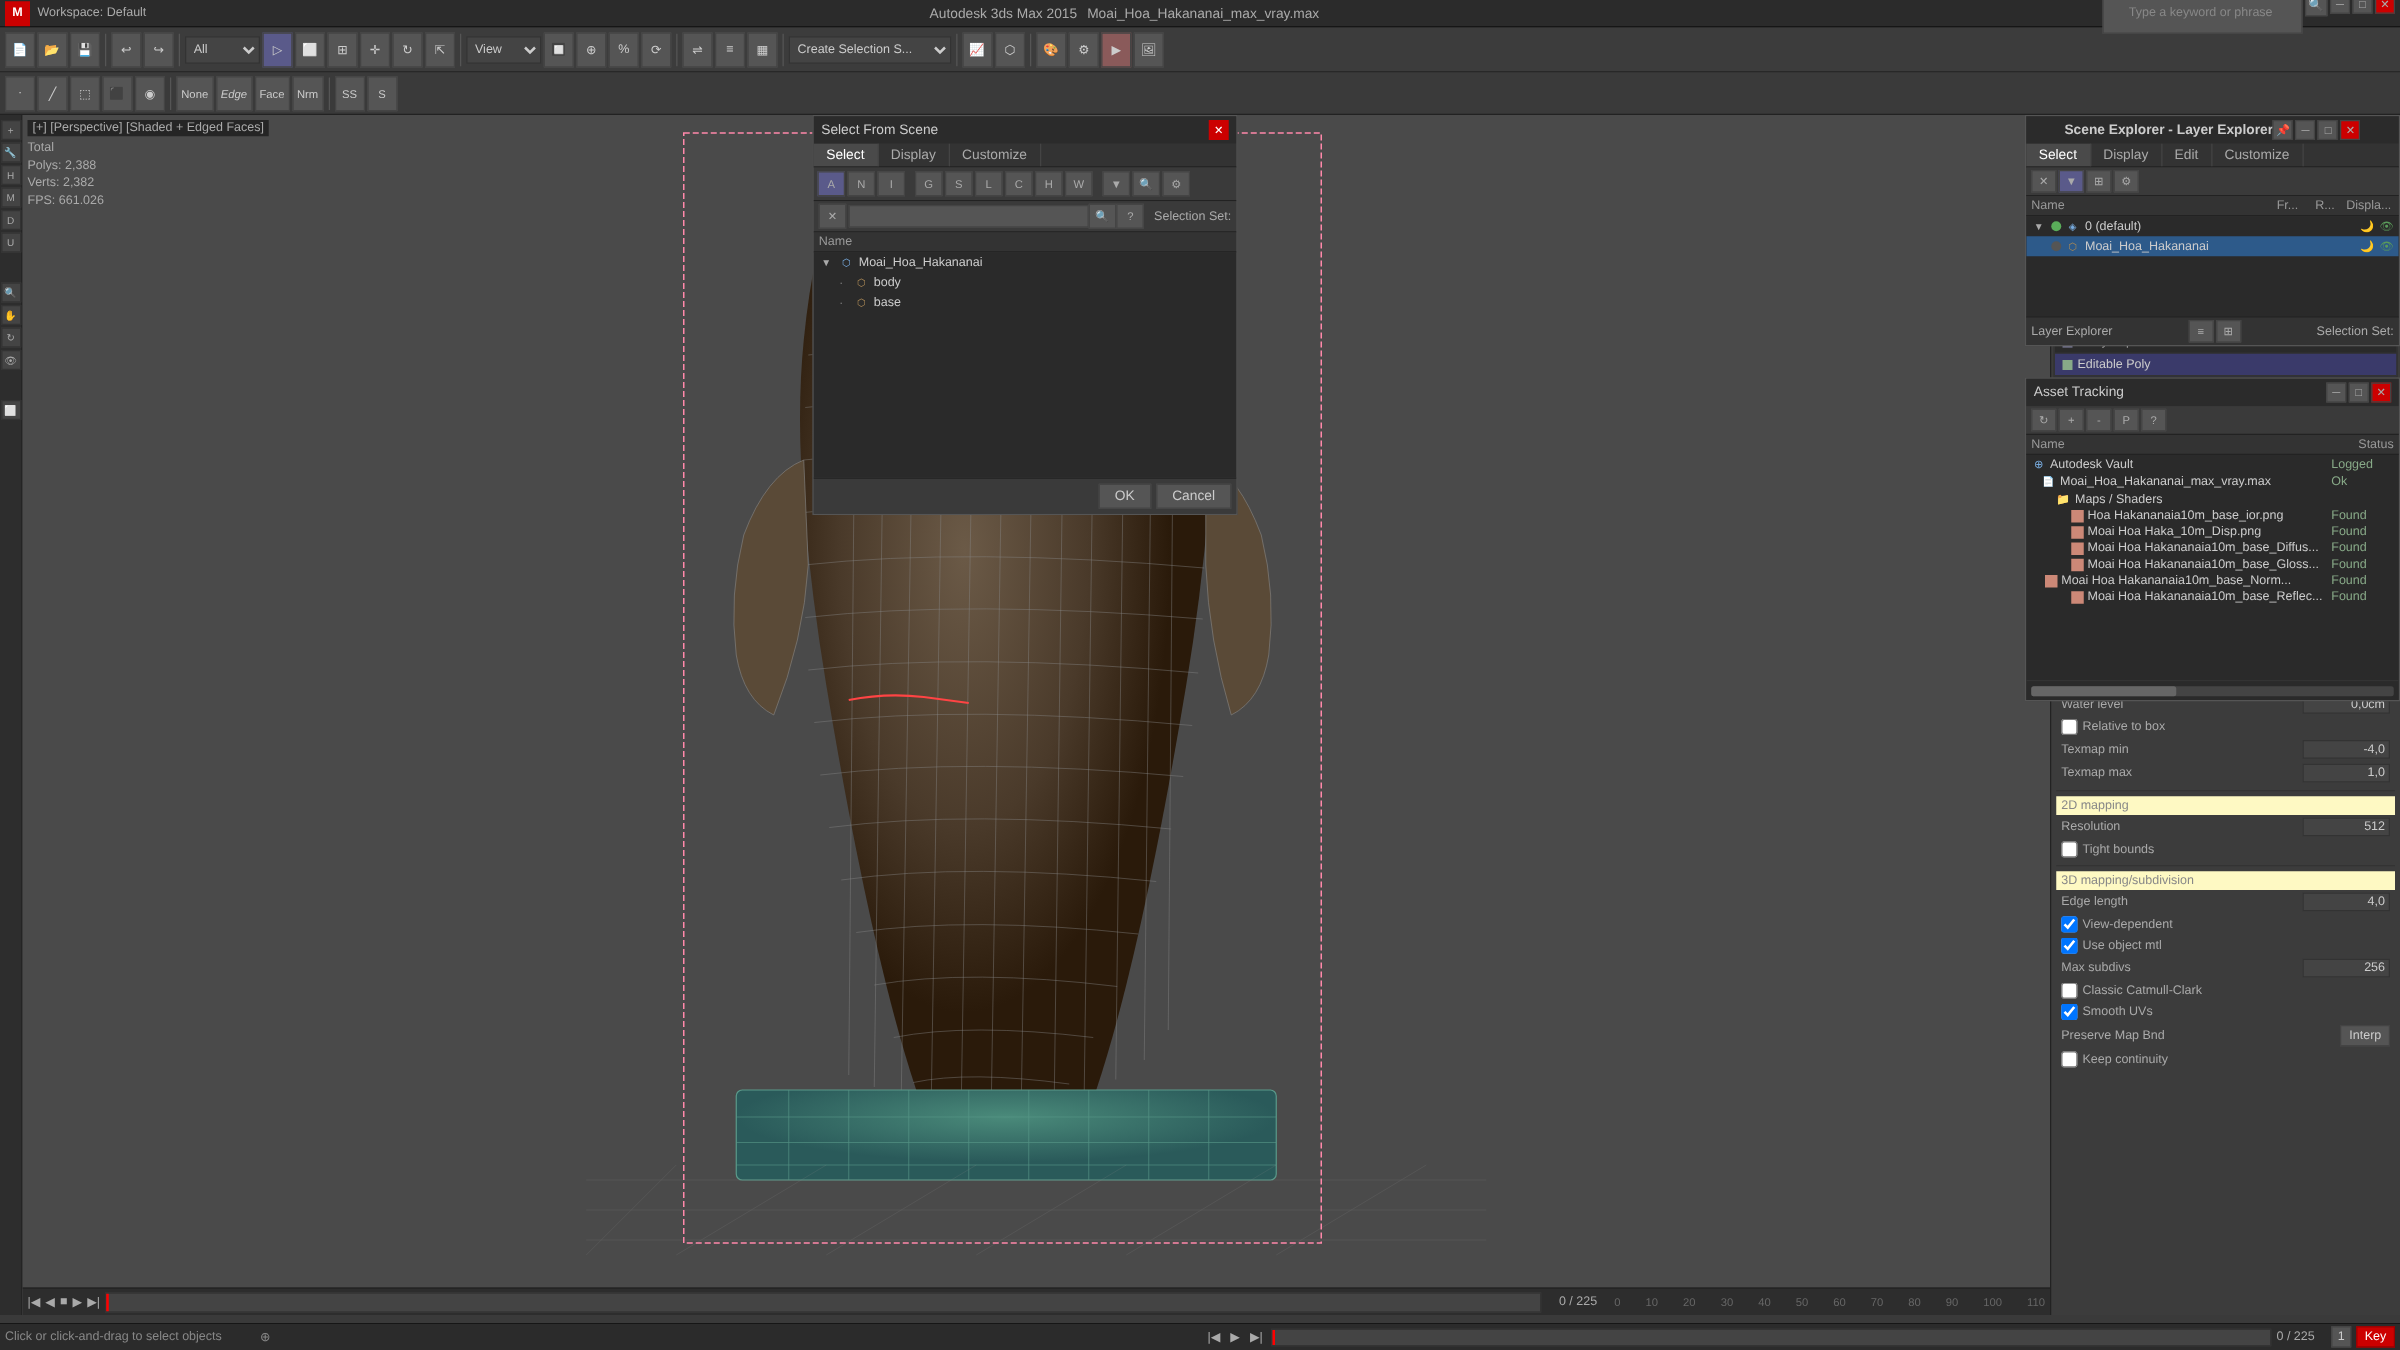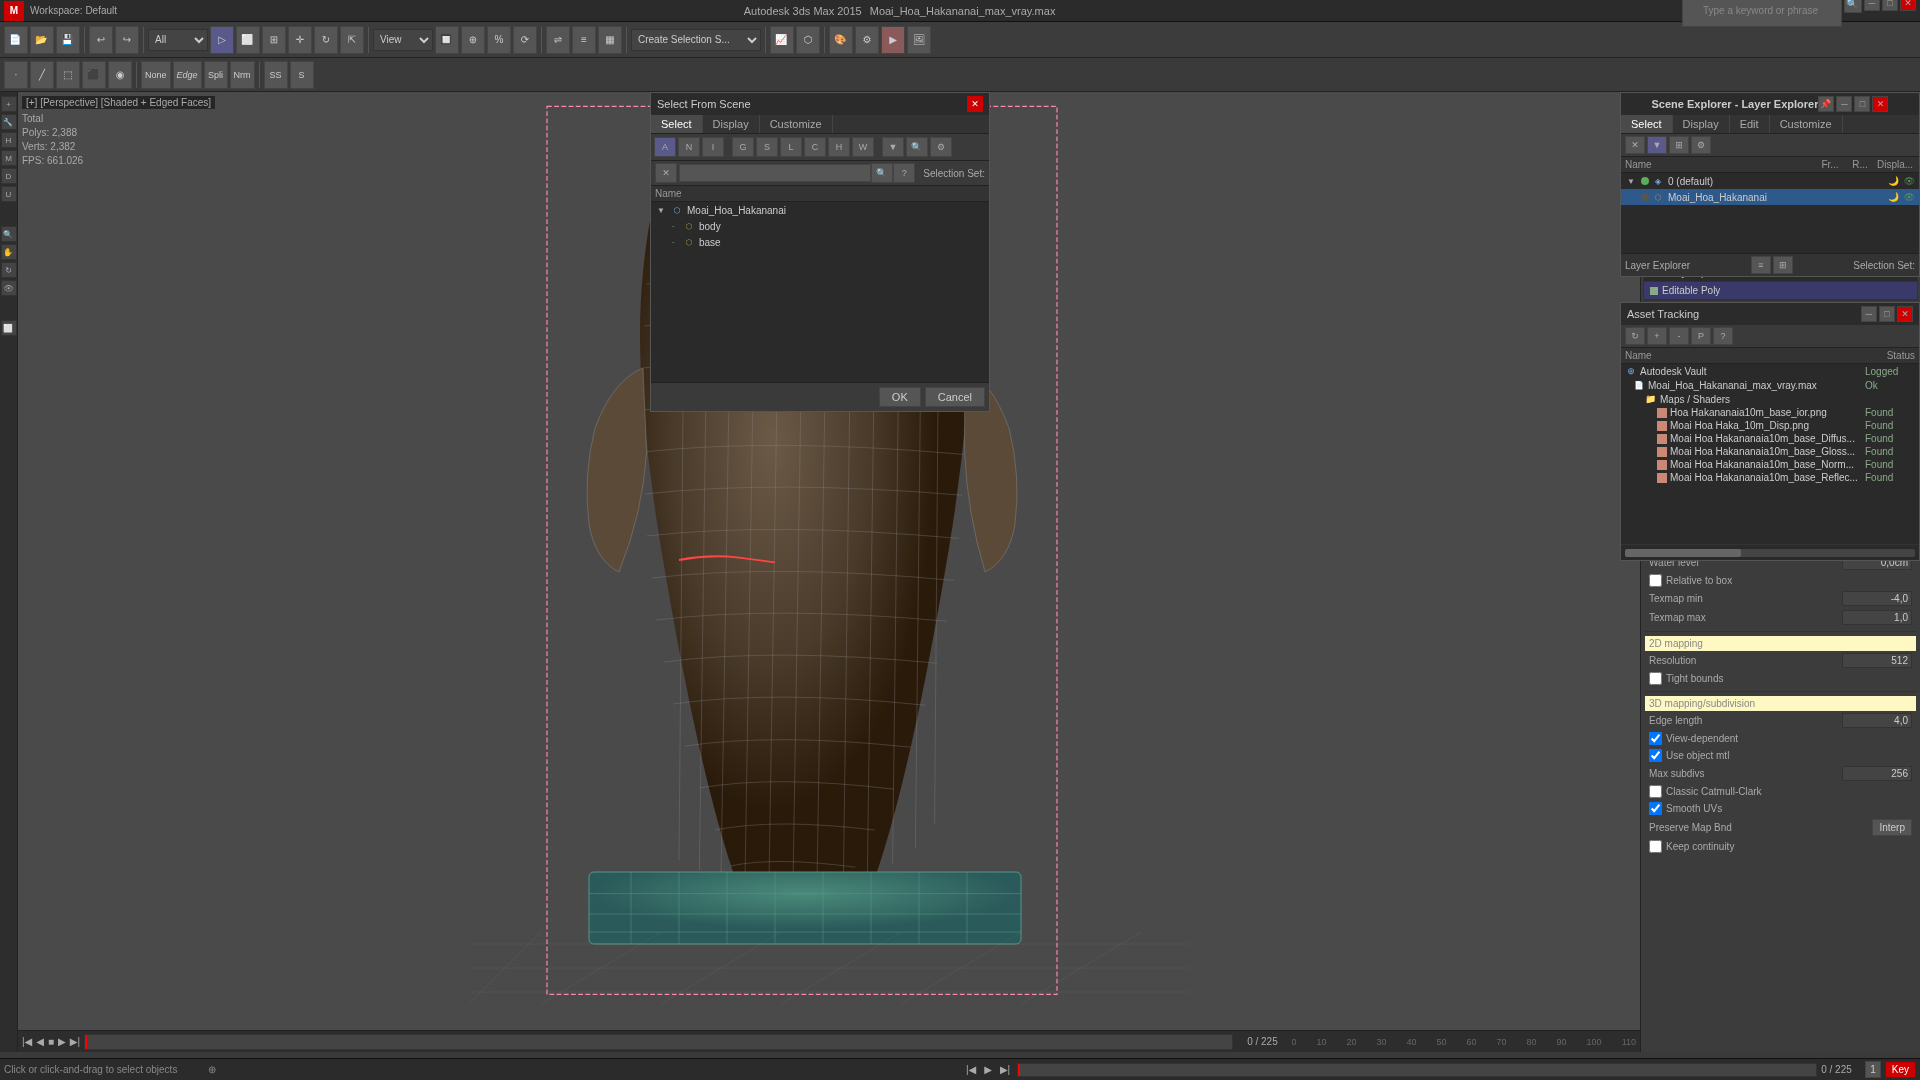--- a/index.html
+++ b/index.html
@@ -196,21 +196,21 @@
 
 <div id="toolbar2">
   <div class="toolbar-btn">·</div>
   <div class="toolbar-btn">╱</div>
   <div class="toolbar-btn">⬚</div>
   <div class="toolbar-btn">⬛</div>
   <div class="toolbar-btn">◉</div>
   <div class="toolbar-separator"></div>
   <div class="toolbar-btn" style="font-size:9px;">None</div>
   <div class="toolbar-btn" style="font-size:9px;font-style:italic;">Edge</div>
-  <div class="toolbar-btn" style="font-size:9px;">Spli</div>
+  <div class="toolbar-btn" style="font-size:9px;">Face</div>
   <div class="toolbar-btn" style="font-size:9px;">Nrm</div>
   <div class="toolbar-separator"></div>
   <div class="toolbar-btn" style="font-size:9px;">SS</div>
   <div class="toolbar-btn" style="font-size:9px;">S</div>
 </div>
 
 <div id="main-layout" style="position:relative;display:flex;width:1920px;height:960px;top:0;">
 
   <div id="left-panel">
     <div class="left-btn">+</div>
@@ -531,21 +531,21 @@
       <div class="at-row" style="padding-left:36px;">
         <span class="at-map-icon"></span>
         <span class="at-name">Moai Hoa Hakananaia10m_base_Diffus...</span>
         <span class="at-status at-status-found">Found</span>
       </div>
       <div class="at-row" style="padding-left:36px;">
         <span class="at-map-icon"></span>
         <span class="at-name">Moai Hoa Hakananaia10m_base_Gloss...</span>
         <span class="at-status at-status-found">Found</span>
       </div>
-      <div class="at-row" style="padding-left:36px;">
+      <div class="at-row" style="padding-left:15px;">
         <span class="at-map-icon"></span>
         <span class="at-name">Moai Hoa Hakananaia10m_base_Norm...</span>
         <span class="at-status at-status-found">Found</span>
       </div>
       <div class="at-row" style="padding-left:36px;">
         <span class="at-map-icon"></span>
         <span class="at-name">Moai Hoa Hakananaia10m_base_Reflec...</span>
         <span class="at-status at-status-found">Found</span>
       </div>
     </div>

